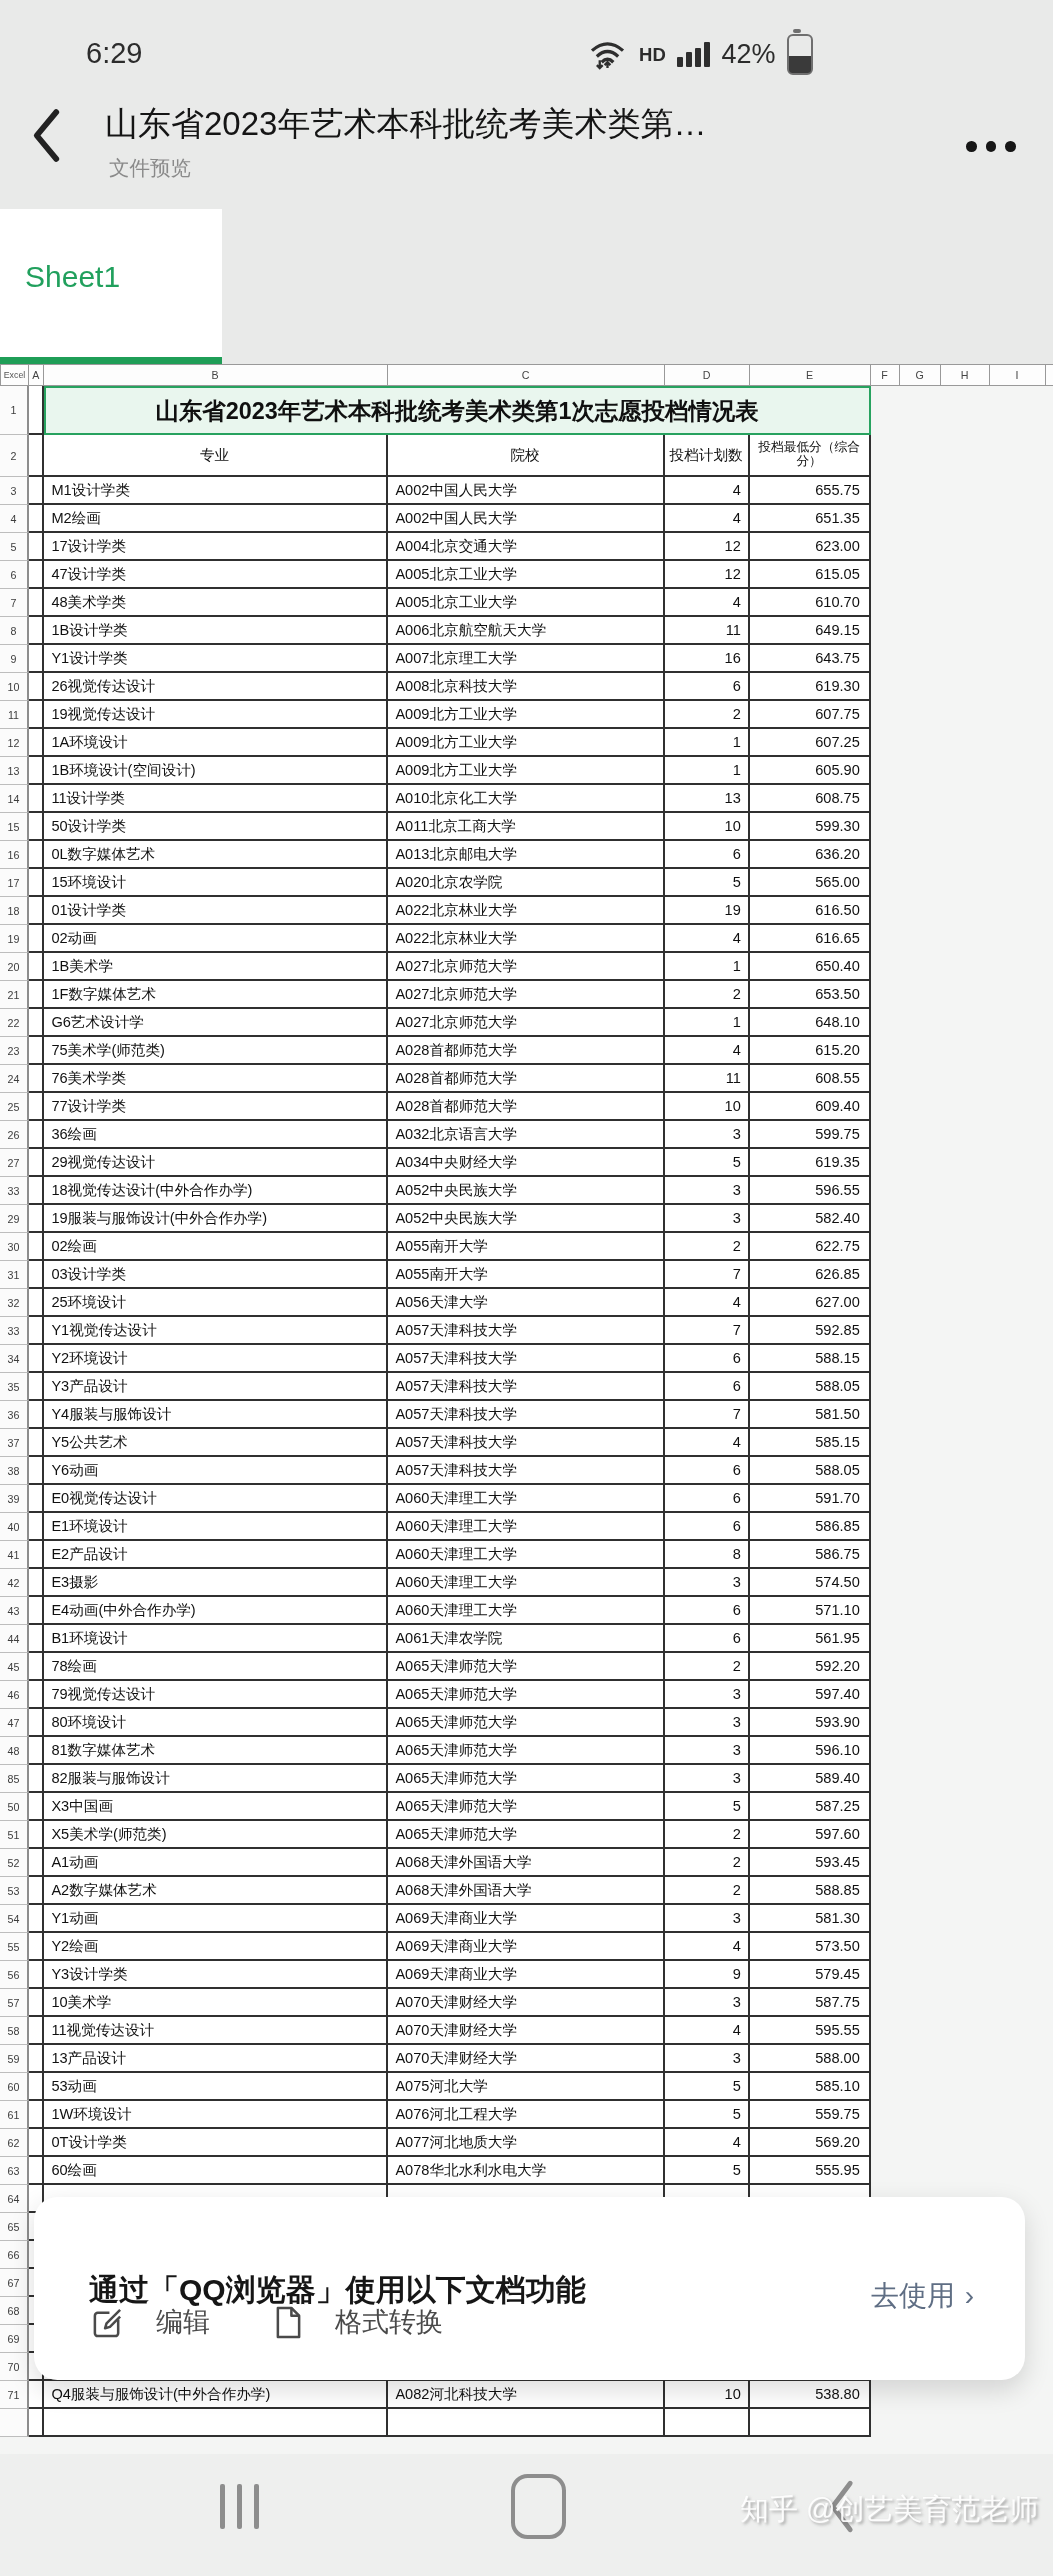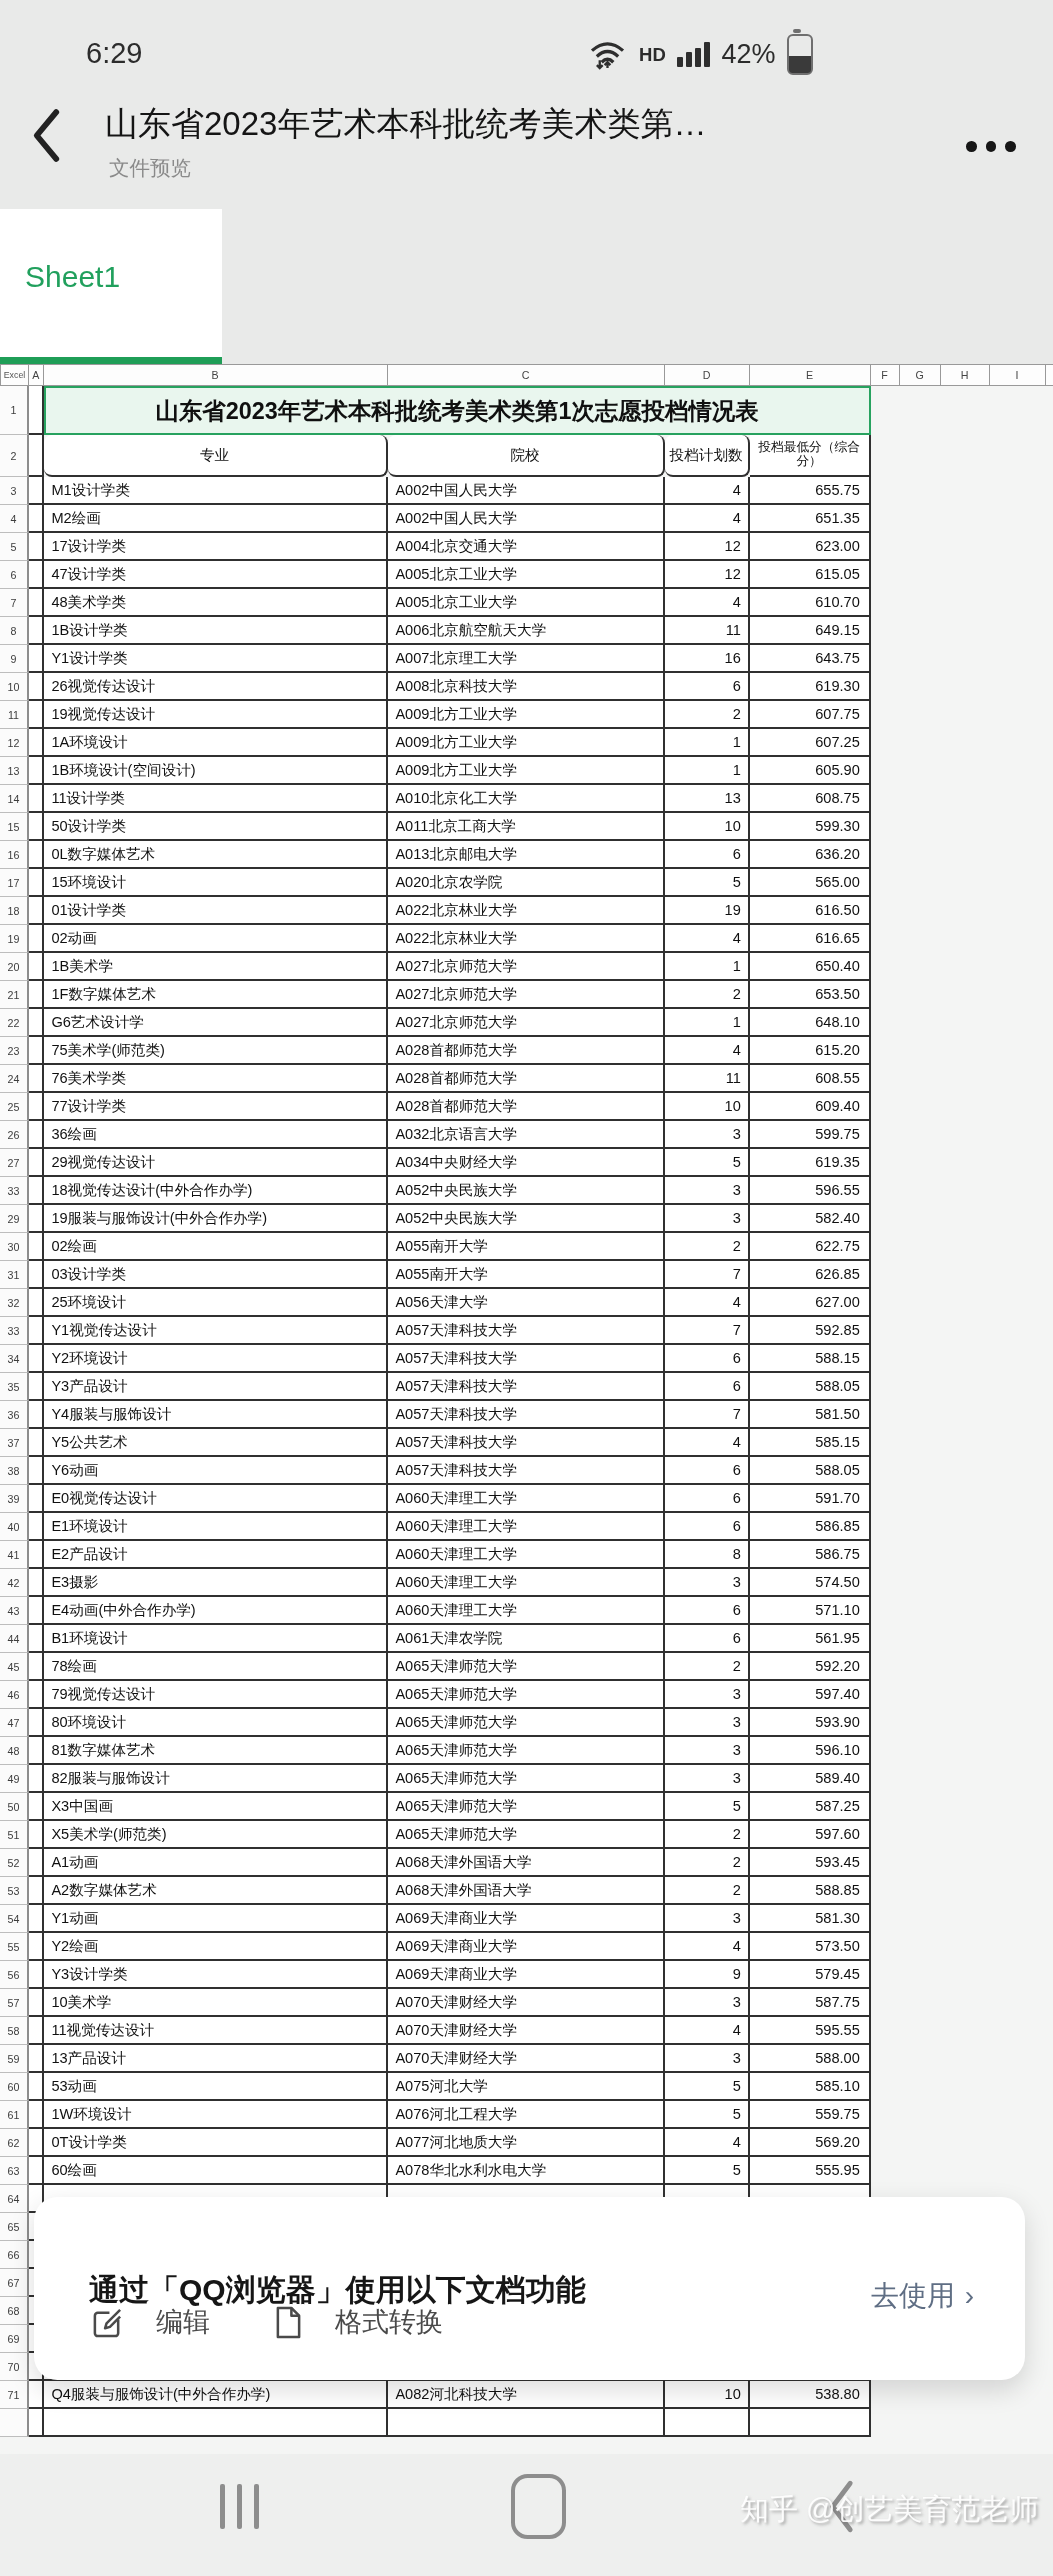--- a/index.html
+++ b/index.html
@@ -51,21 +51,21 @@
   .rn{box-sizing:border-box;width:29px;background:#fbfbfb;border-right:2px solid #8d8d8d;border-bottom:1px solid #bdbdbd;
       display:flex;align-items:center;justify-content:center;font-size:10.7px;color:#3d3d3d;}
   .ca,.cb,.cc,.cd,.ce,.cmerge{box-sizing:border-box;background:#fff;border-right:2px solid #303030;border-bottom:2px solid #303030;
       display:flex;align-items:center;font-size:14.6px;color:#101010;overflow:hidden;white-space:nowrap;}
   .ca{width:14.6px}.cb{width:344px;padding-left:7.8px}.cc{width:277px;padding-left:7.8px}
   .cd{width:85px;justify-content:flex-end;padding-right:6.8px}.ce{width:121px;justify-content:flex-end;padding-right:8.8px}
   .title-row{height:49px}.title-row .rn{font-size:10.7px}
   .cmerge{width:827px;border:2.9px solid #27a25f;background:#e9f6ee;justify-content:center;
           font-size:23.4px;font-weight:bold;white-space:nowrap;align-items:center;}
   .header-row{height:42px}
-  .header-row .cb,.header-row .cc,.header-row .cd{justify-content:center;padding:0;font-size:14.6px;border-radius:8px;}
+  .header-row .cb,.header-row .cc,.header-row .cd{justify-content:center;padding:0;font-size:14.6px;}
   .header-row .ce{justify-content:center;padding:0 2.9px;font-size:12.7px;white-space:normal;text-align:center;line-height:1.1;}
   .drow{height:28px}
 
   
   .banner{position:absolute;left:34px;top:2197px;width:991px;height:183px;background:#ffffff;border-radius:23.4px;
           box-shadow:0 9.8px 27px rgba(0,0,0,0.14);}
   .banner-title{position:absolute;left:55px;top:37px;font-size:30px;font-weight:bold;color:#161616;margin-top:36px;}
   .gouse{position:absolute;right:51px;top:80px;display:flex;align-items:center;gap:9.8px;
          font-size:28px;color:#5f6e84;}
   .features{position:absolute;left:57px;top:107px;display:flex;align-items:center;gap:64px;}
@@ -580,21 +580,21 @@
     <div class="trow drow">
       <div class="rn">48</div>
       <div class="ca"></div>
       <div class="cb">81数字媒体艺术</div>
       <div class="cc">A065天津师范大学</div>
       <div class="cd">3</div>
       <div class="ce">596.10</div>
     </div>
 
     <div class="trow drow">
-      <div class="rn">49</div>
+      <div class="rn">85</div>
       <div class="ca"></div>
       <div class="cb">82服装与服饰设计</div>
       <div class="cc">A065天津师范大学</div>
       <div class="cd">3</div>
       <div class="ce">589.40</div>
     </div>
 
     <div class="trow drow">
       <div class="rn">50</div>
       <div class="ca"></div>

